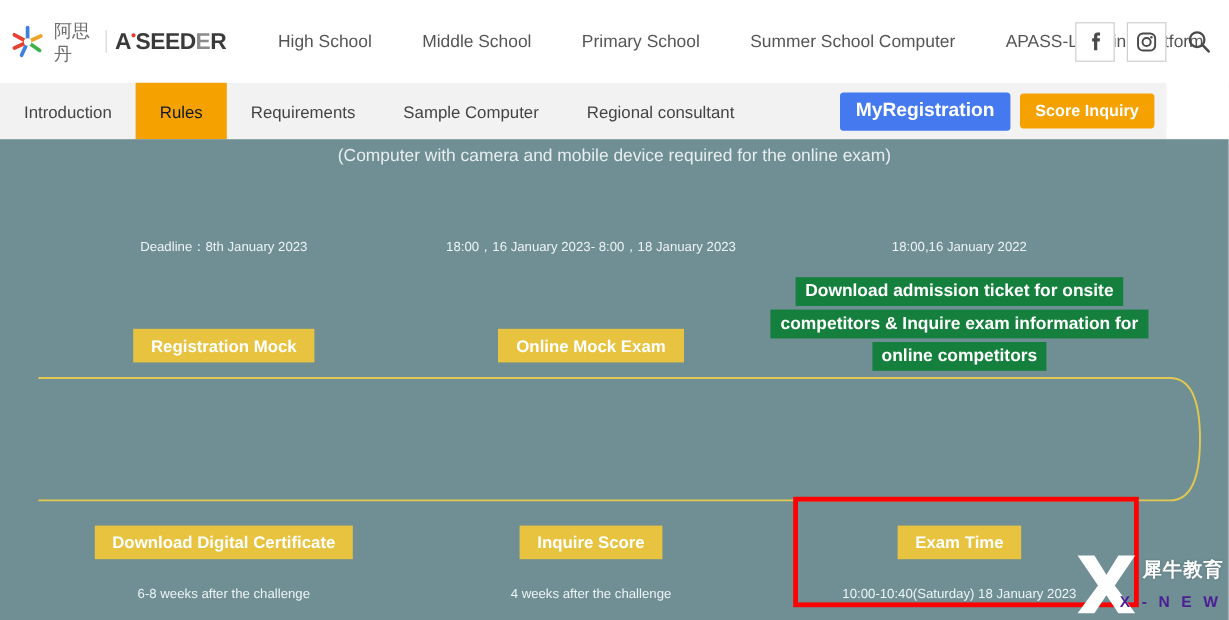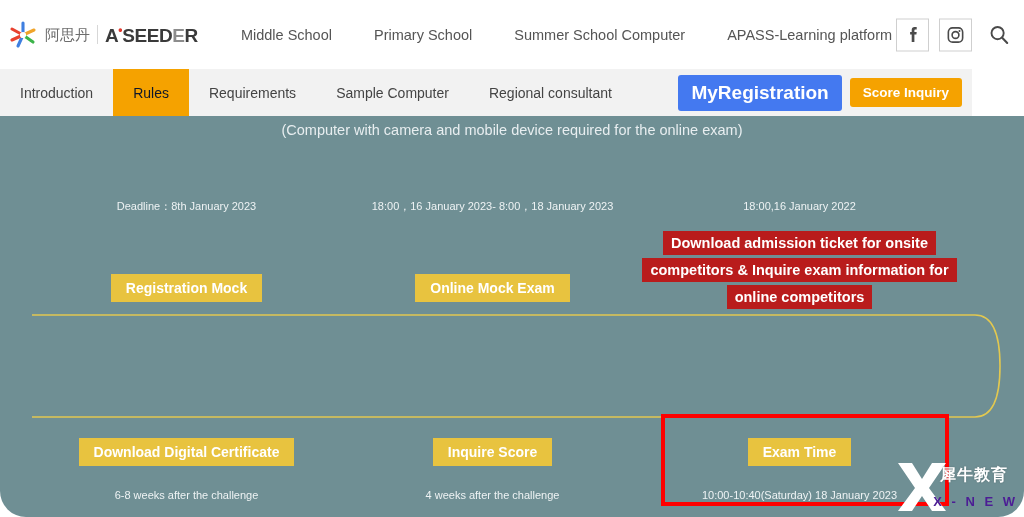--- a/index.html
+++ b/index.html
@@ -6,21 +6,20 @@
   html, body {
     width: 1024px; height: 517px;
     font-family: "Liberation Sans", sans-serif;
     overflow: hidden;
     background: #ffffff;
   }
   #page {
     position: relative;
     width: 1024px; height: 517px;
     overflow: hidden;
-    border-radius: 26px;
   }
 
   
   .top-header {
     position: absolute; left: 0; top: 0;
     width: 1024px; height: 69px;
     background: #ffffff;
     display: flex; align-items: center;
   }
   .brand {
@@ -89,21 +88,21 @@
   .sub-nav-item.active {
     background: #f5a200; color: #0f172a;
   }
   .sub-nav-actions {
     position: absolute; right: 10px; top: 50%;
     transform: translateY(-50%);
     display: flex; gap: 8px; align-items: center;
   }
   .btn-blue {
     background: #4479f0; color: #fff;
-    font-size: 19px; font-weight: 600;
+    font-size: 16px; font-weight: 600;
     padding: 7px 13px; border: none; border-radius: 3px;
     cursor: pointer; white-space: nowrap;
     font-family: "Liberation Sans", sans-serif;
   }
   .btn-orange {
     background: #f5a200; color: #fff;
     font-size: 13.5px; font-weight: 600;
     padding: 7px 13px; border: none; border-radius: 3px;
     cursor: pointer; white-space: nowrap;
     font-family: "Liberation Sans", sans-serif;
@@ -137,21 +136,21 @@
 
   .pill-wrap { position: absolute; left: 0; right: 0; top: 158px; text-align: center; }
   .pill {
     display: inline-block;
     background: #e8c33f; color: #ffffff;
     font-size: 14px; font-weight: bold;
     padding: 6px 15px; line-height: 16px;
     cursor: pointer;
   }
   .pill-multiline {
-    display: inline; background: #b91c1c; color: #ffffff;
+    display: inline; background: #15803d; color: #ffffff;
     font-size: 14.5px; font-weight: bold;
     line-height: 27px; padding: 4px 8px;
     box-decoration-break: clone;
     -webkit-box-decoration-break: clone;
     cursor: pointer;
   }
   .ticket-wrap {
     position: absolute; left: 637px; width: 325px; top: 114px;
     text-align: center;
   }
@@ -176,21 +175,21 @@
   .watermark {
     position: absolute; right: 2px; bottom: 2px;
     width: 130px; height: 56px;
     pointer-events: none;
   }
   .wm-x {
     position: absolute; left: 0px; bottom: 0px;
     width: 60px; height: 56px;
   }
   .wm-cn {
-    position: absolute; right: 14px; top: 6px;
+    position: absolute; right: 2px; top: 6px;
     font-size: 16px; font-weight: bold; color: #ffffff;
     font-family: "DejaVu Sans", sans-serif;
     letter-spacing: 1px;
     text-shadow: 0 0 2px rgba(0,0,0,.25);
   }
   .wm-en {
     position: absolute; right: 4px; bottom: 6px;
     font-size: 13px; font-weight: bold; color: #4c1d95;
     letter-spacing: 3px;
   }
@@ -215,20 +214,21 @@
           </g>
           <circle cx="15" cy="15" r="3.1" fill="#ffffff"></circle>
         </svg>
       </div>
       <span class="brand-cn">阿思丹</span>
       <span class="brand-divider"></span>
       <span class="brand-en"><span>A</span><span class="dot">•</span><span>SEED</span><span class="thin">E</span><span>R</span></span>
     </div>
 
     <nav class="top-nav">
+      <div class="top-nav-item">High School</div>
       <div class="top-nav-item">Middle School</div>
       <div class="top-nav-item">Primary School</div>
       <div class="top-nav-item">Summer School Computer</div>
       <div class="top-nav-item">APASS-Learning platform</div>
     </nav>
 
     <div class="header-right">
       <div class="social-box">
         <svg width="16" height="16" viewBox="0 0 16 16">
           <path d="M10.1 3.1h1.6V0.6h-2.1C7.7 0.6 6.7 1.8 6.7 3.5v1.9H5.1v2.6h1.6v7.4h2.7V8h2.0l0.3-2.6H9.4V3.9c0-0.6 0.2-0.8 0.7-0.8z" fill="#4a4a4a"></path>

